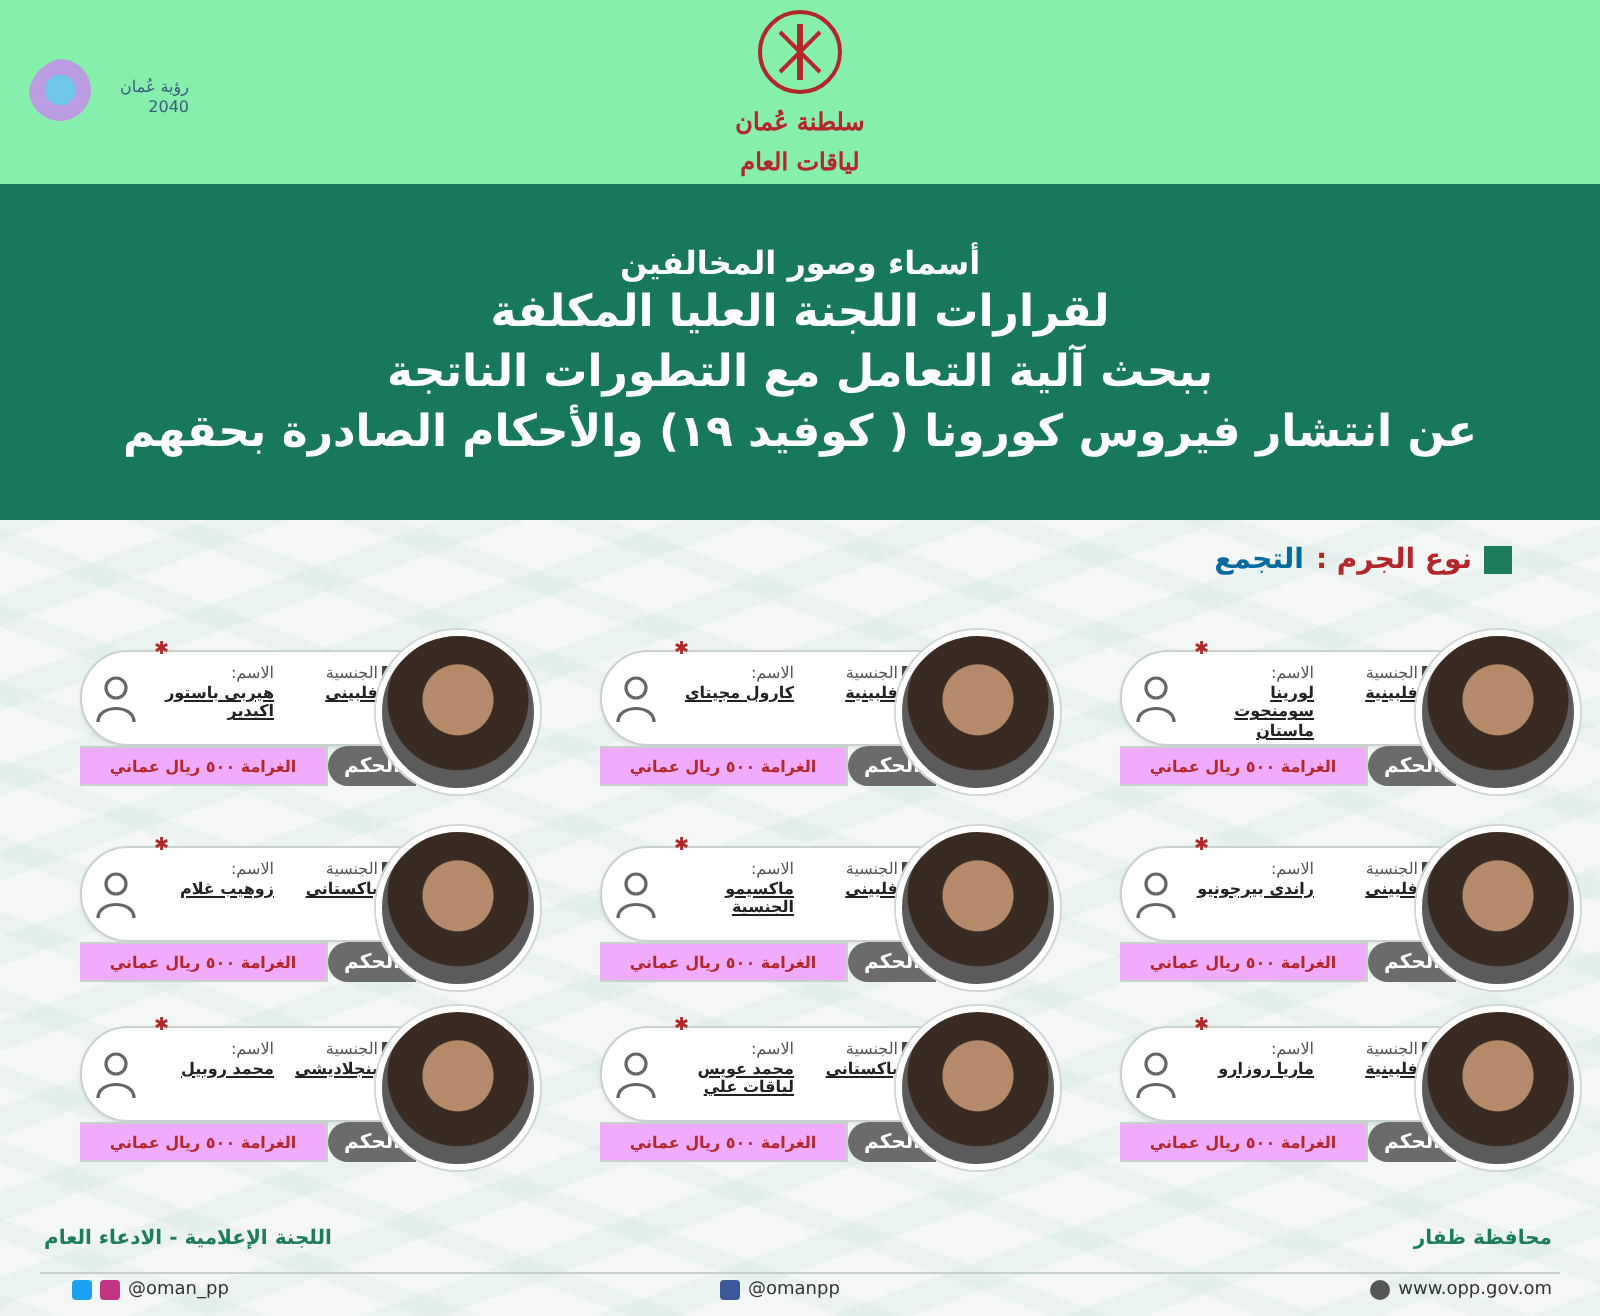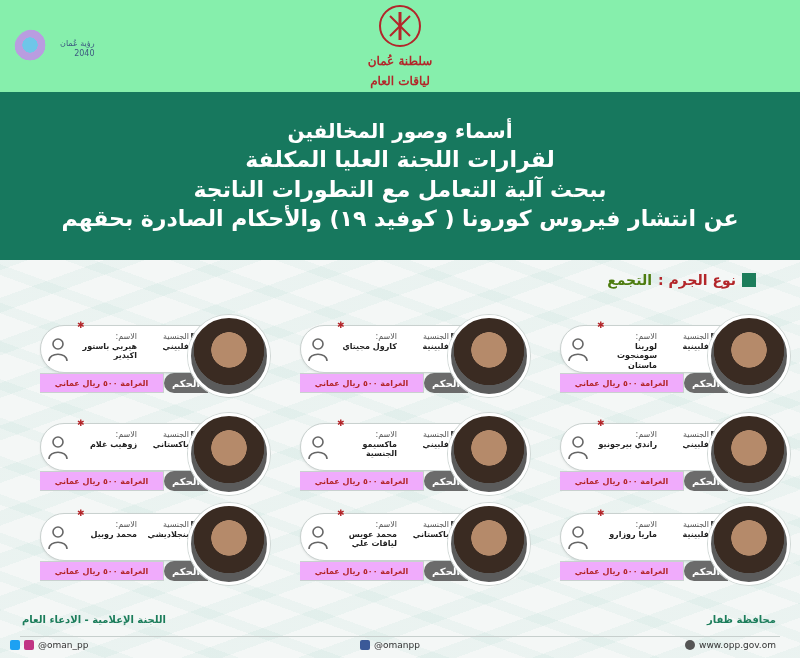--- a/index.html
+++ b/index.html
@@ -40,31 +40,31 @@
     background: radial-gradient(circle at 40% 40%, #6fc6e8 0 22%, #b99de0 23% 45%, transparent 46%);
   }
   .vision-text { font-size: 8px; color: #3d5a80; direction: rtl; line-height: 1.3; }
 
   .header-band {
     position: absolute; left: 0; top: 92px; width: 800px; height: 168px;
     background: #17785e; z-index: 1;
     display: flex; flex-direction: column; align-items: center; justify-content: center;
     color: #ffffff; text-align: center; direction: rtl;
   }
-  .header-band .h1 { font-size: 20px; font-weight: bold; line-height: 1.35; }
+  .header-band .h1 { font-size: 16px; font-weight: bold; line-height: 1.35; }
   .header-band .h2 { font-size: 22px; font-weight: bold; line-height: 1.35; }
   .header-band .h5 { font-size: 16px; font-weight: bold; line-height: 1.5; margin-top: 2px; }
 
   .crime-type {
     position: absolute; right: 44px; top: 272px; z-index: 2;
     display: flex; align-items: center; gap: 6px; direction: rtl;
   }
   .crime-square { width: 14px; height: 14px; background: #1c7d5b; }
   .crime-label { font-size: 14px; font-weight: bold; color: #b3262a; }
-  .crime-value { font-size: 14px; font-weight: bold; color: #4d7c0f; }
+  .crime-value { font-size: 14px; font-weight: bold; color: #0369a1; }
 
   .grid {
     position: absolute; left: 0; top: 305px; width: 800px; height: 290px; z-index: 2;
   }
   .card {
     position: absolute; width: 230px; height: 84px;
   }
   .photo {
     position: absolute; right: 0; top: 0; width: 82px; height: 82px; border-radius: 50%;
     background: radial-gradient(circle at 50% 42%, #b58a6a 0 30%, #3a2b22 31% 60%, #5b5b5b 61%);
@@ -75,21 +75,21 @@
     background: #ffffff; border: 1px solid #c9d1cf; border-radius: 24px 0 0 24px;
     box-shadow: 0 1px 2px rgba(0,0,0,0.08);
   }
   .person-icon {
     position: absolute; left: 6px; top: 10px; width: 22px; height: 26px;
   }
   .field {
     position: absolute; font-size: 8px; color: #333; direction: rtl; line-height: 1.2;
   }
   .field .lbl { color: #555; display: block; }
-  .field .val { font-weight: bold; color: #222; display: block; }
+  .field .val { font-weight: bold; color: #222; display: block; text-decoration: underline; }
   .f-name { left: 32px; top: 6px; width: 64px; text-align: right; }
   .f-nat  { left: 100px; top: 6px; width: 48px; text-align: right; }
   .flag-icon {
     position: absolute; left: 150px; top: 7px; width: 8px; height: 9px;
   }
   .star-icon {
     position: absolute; left: 36px; top: -6px; font-size: 9px; color: #b3262a;
   }
   .verdict-row {
     position: absolute; right: 62px; top: 58px; width: 168px; height: 20px; display: flex;
@@ -114,21 +114,21 @@
   .footer-left-title {
     position: absolute; left: 22px; top: 14px; font-size: 10px; color: #1c7d5b; font-weight: bold; direction: rtl;
   }
   .footer-right-title {
     position: absolute; right: 24px; top: 14px; font-size: 10px; color: #1c7d5b; font-weight: bold; direction: rtl;
   }
   .footer-item {
     position: absolute; top: 40px; display: flex; align-items: center; gap: 4px;
     font-size: 9px; color: #333;
   }
-  .footer-item.left { left: 10px; align-items: flex-end; }
+  .footer-item.left { left: 36px; align-items: flex-end; }
   .footer-item.center { left: 360px; }
   .footer-item.right { right: 24px; padding-left: 44px; }
   .social-icon {
     width: 10px; height: 10px; border-radius: 2px; display: inline-block;
   }
 </style>
 </head>
 <body>
 
 <div class="bg-pattern"></div>

